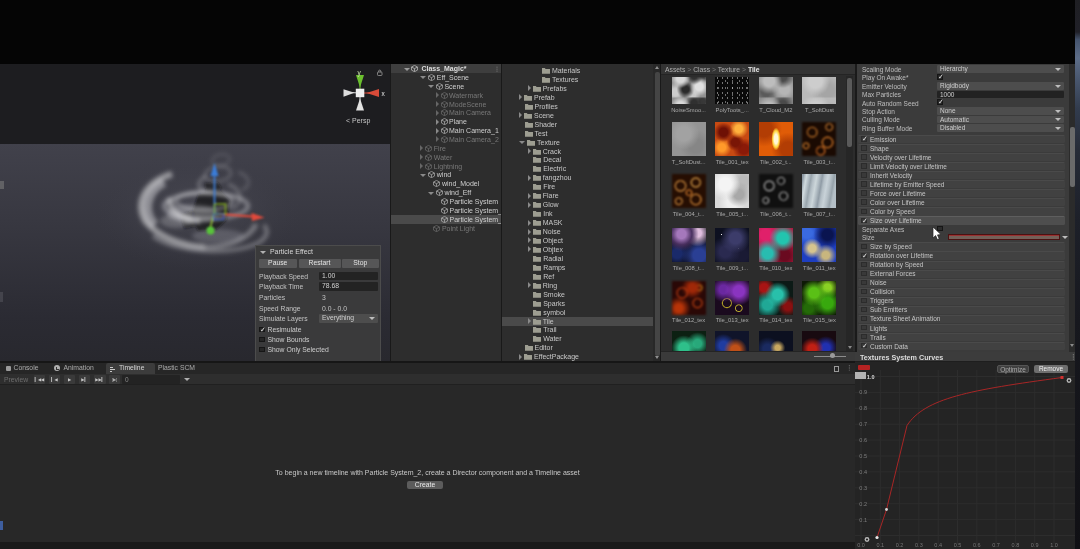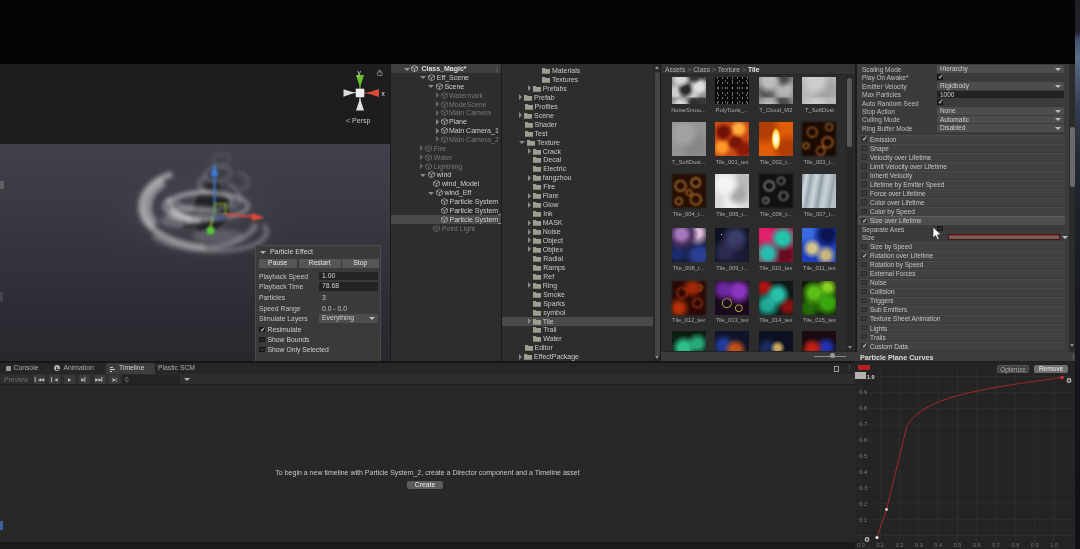--- a/index.html
+++ b/index.html
@@ -635,21 +635,21 @@
 <svg class="a" style="left:75px;top:163px" width="10" height="14" viewBox="0 0 10 14">
         <path d="M1 0 L1 11 L3.6 8.6 L5.4 12.6 L7.2 11.8 L5.5 7.9 L9 7.6 Z" fill="#fff" stroke="#222" stroke-width="0.7"></path>
       </svg>
 </div>
 <div class="a" style="left:1069px;top:64px;width:6px;height:288px;background:#2b2b2b"></div>
 <div class="a" style="left:1069.5px;top:127px;width:5px;height:60px;background:#6a6a6a;border-radius:2px"></div>
 <div class="a" style="left:1069.5px;top:343.5px;width:0;height:0;border-top:3.5px solid #8a8a8a;border-left:2.8px solid transparent;border-right:2.8px solid transparent"></div>
 <div class="a" style="left:1075px;top:0;width:5px;height:549px;background:linear-gradient(#1f1f23 0,#202028 32px,#45546e 40px,#5d6d88 58px,#4a5870 78px,#323c4e 108px,#262b37 150px,#1d2029 220px,#17181e 320px,#101014 100%);z-index:5"></div>
 <div class="a" style="left:855px;top:352px;width:225px;height:197px;background:#232323;overflow:hidden">
 <div class="a" style="left:0;top:0;width:225px;height:9.5px;background:#3c3c3c;border-bottom:1px solid #1e1e1e"></div>
-<div class="a" style="left:5px;top:0.8px;font-size:7.2px;font-weight:bold;color:#dcdcdc">Particle Plane Curves</div>
+<div class="a" style="left:5px;top:0.8px;font-size:7.2px;font-weight:bold;color:#dcdcdc">Textures System Curves</div>
 <div class="a" style="left:215px;top:0.5px;font-size:6.5px;color:#aaa">⋮</div>
 <svg class="a" style="left:0;top:9.5px" width="225" height="188" viewBox="0 0 225 188">
 <rect x="0" y="0" width="225" height="188" fill="#242424"></rect>
 
 <line x1="6.0" y1="8" x2="6.0" y2="182" stroke="#2d2d2d" stroke-width="1"></line>
         <line x1="25.3" y1="8" x2="25.3" y2="182" stroke="#2d2d2d" stroke-width="1"></line>
         <line x1="44.6" y1="8" x2="44.6" y2="182" stroke="#2d2d2d" stroke-width="1"></line>
         <line x1="63.9" y1="8" x2="63.9" y2="182" stroke="#2d2d2d" stroke-width="1"></line>
         <line x1="83.2" y1="8" x2="83.2" y2="182" stroke="#2d2d2d" stroke-width="1"></line>
         <line x1="102.5" y1="8" x2="102.5" y2="182" stroke="#2d2d2d" stroke-width="1"></line>

